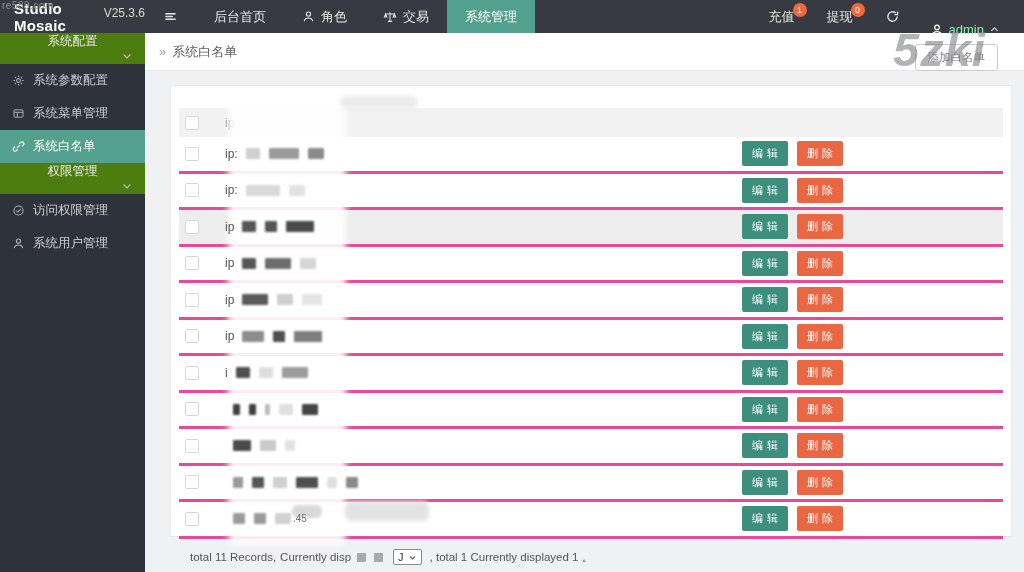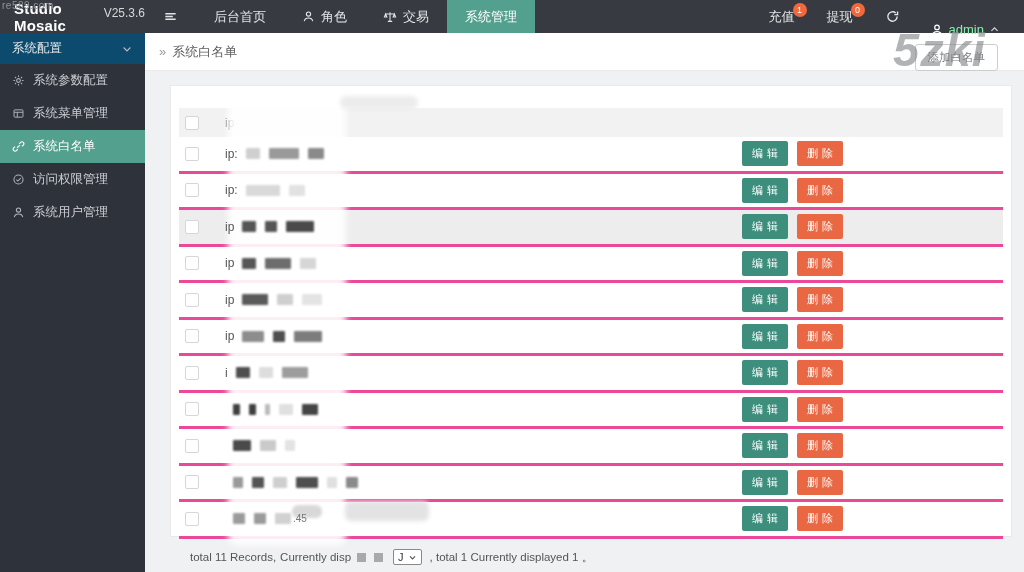--- a/index.html
+++ b/index.html
@@ -16,21 +16,21 @@
   .nav-item { display:flex; align-items:center; gap:6px; padding:0 18px; color:#e3e4e6; font-size:13px; cursor:pointer; }
   .nav-item.active { background:var(--accent); color:#fff; }
   .nav-item .ico { display:flex; align-items:center; }
   .top-right { margin-left:auto; display:flex; align-items:stretch; padding-right:10px; }
   .top-act { position:relative; display:flex; align-items:center; padding:0 16px; color:#e3e4e6; font-size:13px; cursor:pointer; }
   .badge { position:absolute; top:3px; right:4px; min-width:14px; height:14px; border-radius:8px; background:#f0683c; color:#fff; font-size:9px; line-height:14px; text-align:center; padding:0 3px; }
   .user { display:flex; align-items:center; gap:5px; padding:0 14px; color:#86efac; font-size:13px; cursor:pointer;margin-top:26px; }
 
   
   .sidebar { position:absolute; top:33px; left:0; width:145px; height:539px; background:#2e323a; z-index:15; }
-  .side-section-header { height:31px; background:#0c4a6e; color:#e9eaec; font-size:12.5px; display:flex; align-items:center; padding:0 12px; cursor:pointer; }
+  .side-section-header { height:31px; background:#4d7c0f; color:#e9eaec; font-size:12.5px; display:flex; align-items:center; padding:0 12px; cursor:pointer;flex-direction:column; }
   .side-section-header .chev { margin-left:auto; display:flex; color:#b9bcc2; }
   .side-item { height:33px; display:flex; align-items:center; gap:8px; padding:0 12px; color:#ccced3; font-size:12.5px; cursor:pointer; }
   .side-item .ico { display:flex; align-items:center; color:#aeb1b8; }
   .side-item.active { background:var(--accent); color:#fff; }
   .side-item.active .ico { color:#fff; }
 
   
   .main { position:absolute; top:33px; left:145px; width:879px; height:539px; background:#f0f1f2; }
   .breadcrumb-bar { height:38px; background:#fff; border-bottom:1px solid #e9e9e9; display:flex; align-items:center; padding:0 14px; font-size:13px; color:#5f5f5f; }
   .breadcrumb-bar .bc-sym { color:#9a9a9a; margin-right:6px; font-size:13px; }
@@ -175,20 +175,28 @@
       <div class="side-item active">
         <span class="ico">
           <svg class="i" width="13" height="13" viewBox="0 0 16 16" fill="none" stroke="currentColor" stroke-width="1.4">
             <path d="M6.2 9.8l3.6-3.6"></path>
             <path d="M7 11.4l-1.6 1.6a2.3 2.3 0 0 1-3.3-3.3L3.7 8.1"></path>
             <path d="M9 4.6l1.6-1.6a2.3 2.3 0 0 1 3.3 3.3L12.3 7.9"></path>
           </svg>
         </span>
         <span>系统白名单</span>
       </div>
+      <div class="side-section-header">
+        <span>权限管理</span>
+        <span class="chev">
+          <svg class="i" width="12" height="12" viewBox="0 0 16 16" fill="none" stroke="currentColor" stroke-width="1.5">
+            <polyline points="3.5,6 8,10.5 12.5,6"></polyline>
+          </svg>
+        </span>
+      </div>
       <div class="side-item">
         <span class="ico">
           <svg class="i" width="13" height="13" viewBox="0 0 16 16" fill="none" stroke="currentColor" stroke-width="1.3">
             <circle cx="8" cy="8" r="5.6"></circle>
             <polyline points="5.4,8.1 7.2,9.9 10.7,6.2"></polyline>
           </svg>
         </span>
         <span>访问权限管理</span>
       </div>
       <div class="side-item">

